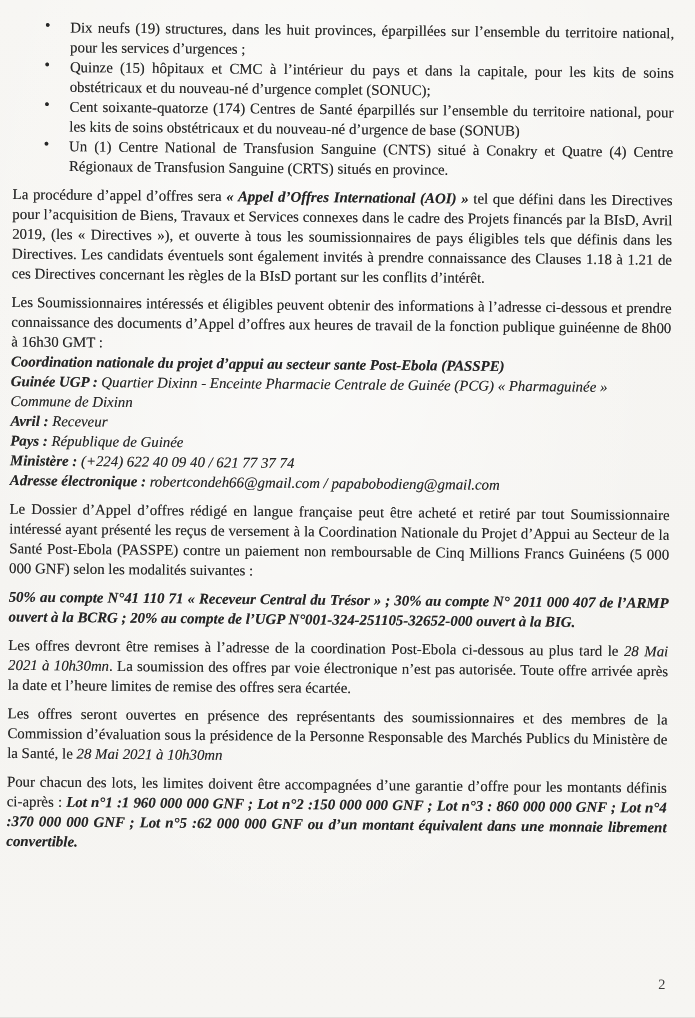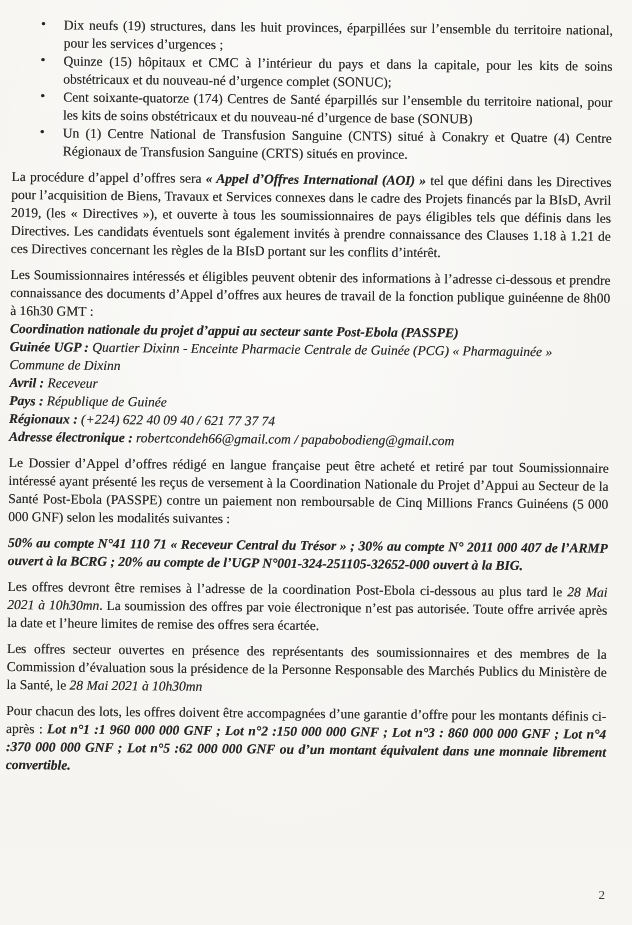--- a/index.html
+++ b/index.html
@@ -102,30 +102,30 @@
     <p class="para"><span>La procédure d’appel d’offres sera </span><span class="bi">« Appel d’Offres International (AOI) »</span><span> tel que défini dans les Directives pour l’acquisition de Biens, Travaux et Services connexes dans le cadre des Projets financés par la BIsD, Avril 2019, (les « Directives »), et ouverte à tous les soumissionnaires de pays éligibles tels que définis dans les Directives. Les candidats éventuels sont également invités à prendre connaissance des Clauses 1.18 à 1.21 de ces Directives concernant les règles de la BIsD portant sur les conflits d’intérêt.</span></p>
 
     <p class="para tight">Les Soumissionnaires intéressés et éligibles peuvent obtenir des informations à l’adresse ci-dessous et prendre connaissance des documents d’Appel d’offres aux heures de travail de la fonction publique guinéenne de 8h00 à 16h30 GMT :</p>
 
     <div class="contact">
       <div class="line bi">Coordination nationale du projet d’appui au secteur sante Post-Ebola (PASSPE)</div>
       <div class="line"><span class="bi">Guinée UGP : </span><span class="it">Quartier Dixinn - Enceinte Pharmacie Centrale de Guinée (PCG) « Pharmaguinée »</span></div>
       <div class="line it">Commune de Dixinn</div>
       <div class="line"><span class="bi">Avril : </span><span class="it">Receveur</span></div>
       <div class="line"><span class="bi">Pays : </span><span class="it">République de Guinée</span></div>
-      <div class="line"><span class="bi">Régionaux : </span><span class="it">(+224) 622 40 09 40 / 621 77 37 74</span></div>
+      <div class="line"><span class="bi">Ministère : </span><span class="it">(+224) 622 40 09 40 / 621 77 37 74</span></div>
       <div class="line"><span class="bi">Adresse électronique : </span><span class="it">robertcondeh66@gmail.com / papabobodieng@gmail.com</span></div>
     </div>
 
     <p class="para">Le Dossier d’Appel d’offres rédigé en langue française peut être acheté et retiré par tout Soumissionnaire intéressé ayant présenté les reçus de versement à la Coordination Nationale du Projet d’Appui au Secteur de la Santé Post-Ebola (PASSPE) contre un paiement non remboursable de Cinq Millions Francs Guinéens (5 000 000 GNF) selon les modalités suivantes :</p>
 
     <p class="para bi">50% au compte N°41 110 71 « Receveur Central du Trésor » ; 30% au compte N° 2011 000 407 de l’ARMP ouvert à la BCRG ; 20% au compte de l’UGP N°001-324-251105-32652-000 ouvert à la BIG.</p>
 
     <p class="para"><span>Les offres devront être remises à l’adresse de la coordination Post-Ebola ci-dessous au plus tard le </span><span class="it">28 Mai 2021 à 10h30mn</span><span>. La soumission des offres par voie électronique n’est pas autorisée. Toute offre arrivée après la date et l’heure limites de remise des offres sera écartée.</span></p>
 
-    <p class="para"><span>Les offres secteur ouvertes en présence des représentants des soumissionnaires et des membres de la Commission d’évaluation sous la présidence de la Personne Responsable des Marchés Publics du Ministère de la Santé, le </span><span class="it">28 Mai 2021 à 10h30mn</span></p>
+    <p class="para"><span>Les offres seront ouvertes en présence des représentants des soumissionnaires et des membres de la Commission d’évaluation sous la présidence de la Personne Responsable des Marchés Publics du Ministère de la Santé, le </span><span class="it">28 Mai 2021 à 10h30mn</span></p>
 
-    <p class="para"><span>Pour chacun des lots, les offres doivent être accompagnées d’une garantie d’offre pour les montants définis ci-après : </span><span class="bi">Lot n°1 :1 960 000 000 GNF ; Lot n°2 :150 000 000 GNF ; Lot n°3 : 860 000 000 GNF ; Lot n°4 :370 000 000 GNF ; Lot n°5 :62 000 000 GNF ou d’un montant équivalent dans une monnaie librement convertible.</span></p>
+    <p class="para"><span>Pour chacun des lots, les limites doivent être accompagnées d’une garantie d’offre pour les montants définis ci-après : </span><span class="bi">Lot n°1 :1 960 000 000 GNF ; Lot n°2 :150 000 000 GNF ; Lot n°3 : 860 000 000 GNF ; Lot n°4 :370 000 000 GNF ; Lot n°5 :62 000 000 GNF ou d’un montant équivalent dans une monnaie librement convertible.</span></p>
 
   </div>
 
   <div class="page-number">2</div>
 </div>
 
 </body></html>

